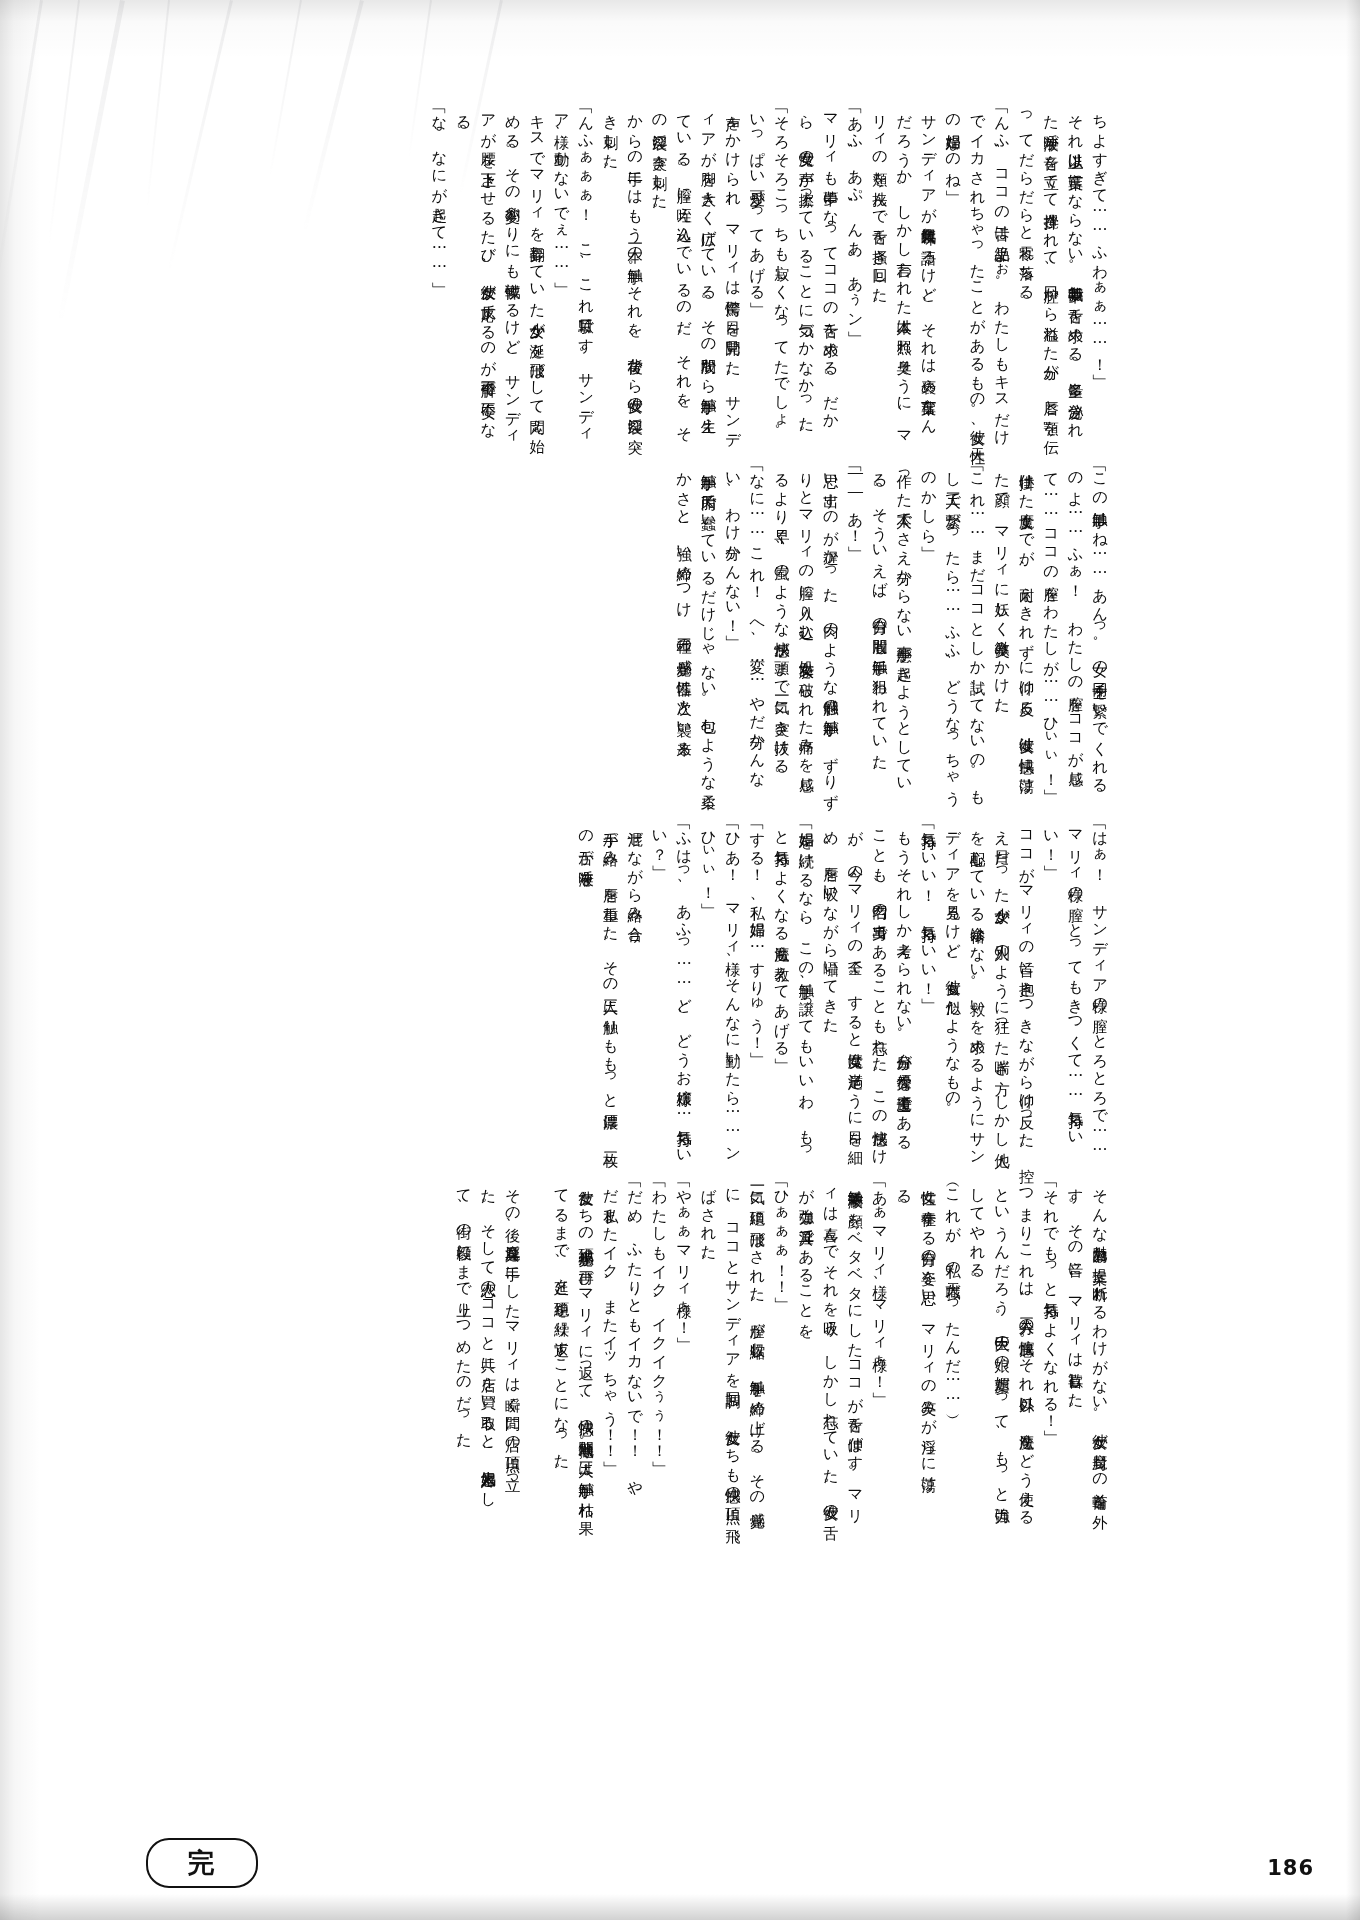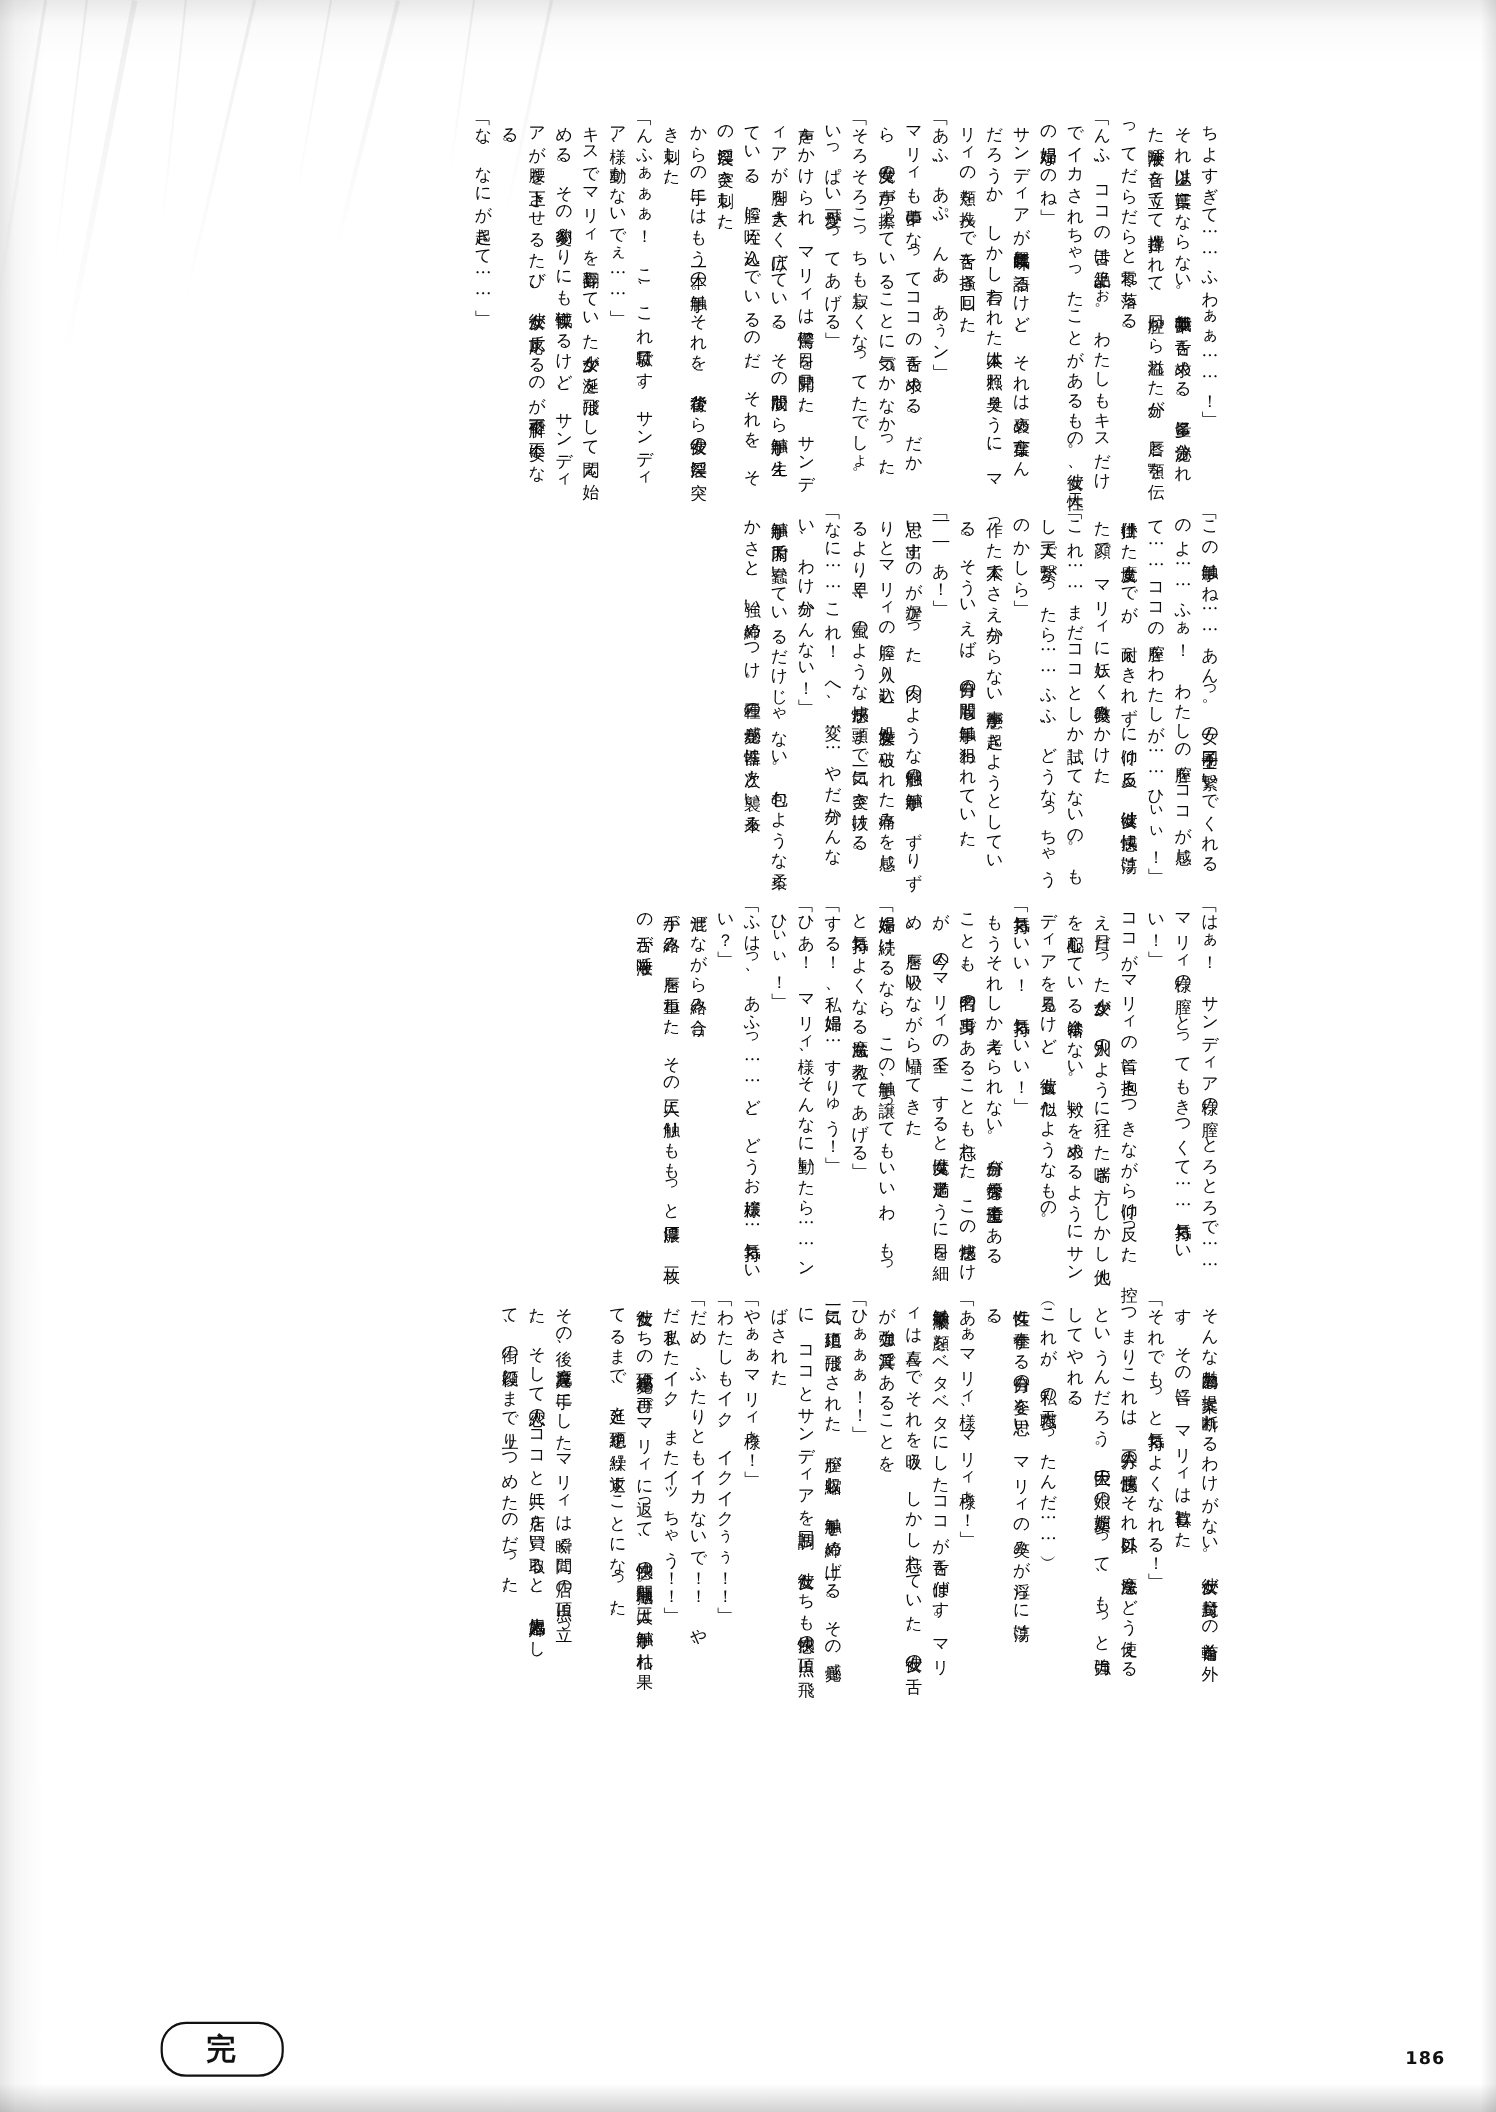--- a/index.html
+++ b/index.html
@@ -116,21 +116,21 @@
     font-size: 27px;
     font-weight: bold;
     letter-spacing: 2px;
     color: #111;
     font-family: "DejaVu Serif", "Liberation Serif", serif;
   }
   #page-number {
     position: absolute;
     right: 46px;
     bottom: 14px;
-    font-size: 16px;
+    font-size: 21px;
     font-weight: bold;
     color: #111;
     letter-spacing: 1px;
     font-family: "DejaVu Sans", "Liberation Sans", sans-serif;
     margin-top: 28px;
   }
 </style>
 </head>
 <body>
 

